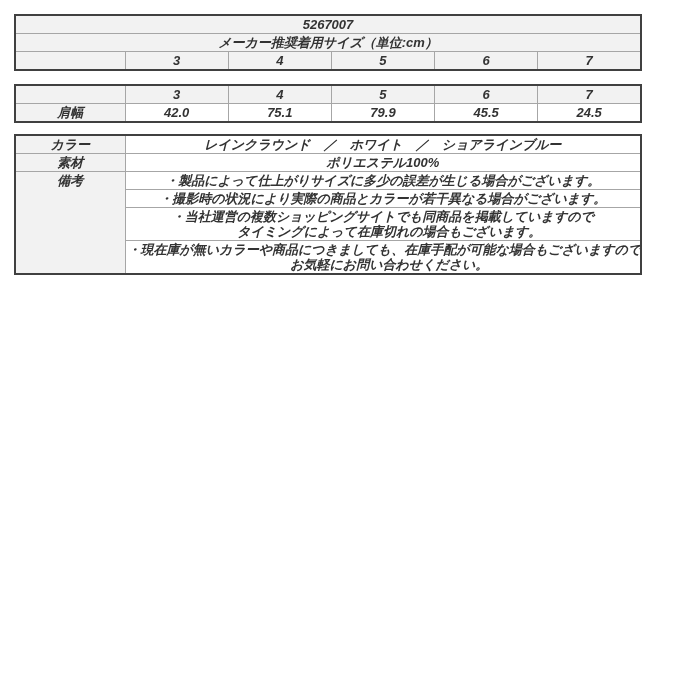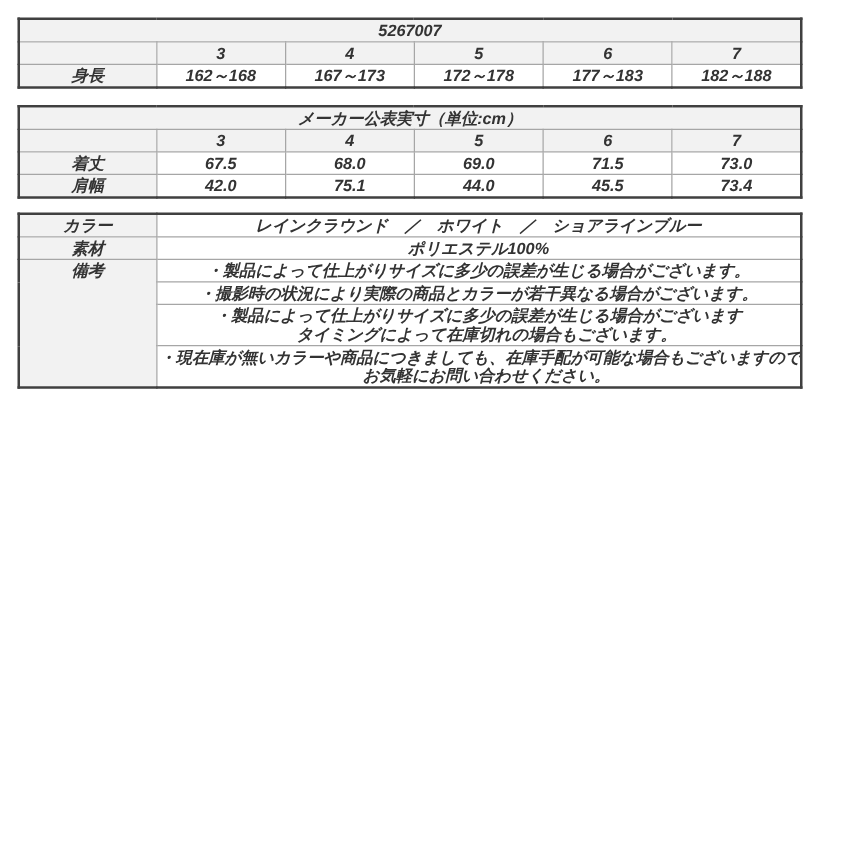--- a/index.html
+++ b/index.html
@@ -42,74 +42,58 @@
       <col>
       <col>
       <col>
       <col>
     </colgroup>
   <tbody>
     <tr>
       <td colspan="6" class="hdr code-cell">5267007</td>
     </tr>
     <tr>
+      <td colspan="6" class="hdr title-cell">メーカー推奨着用サイズ（単位:cm）</td>
+    </tr>
+    <tr>
       <td class="hdr"></td>
       <td class="hdr colh">3</td>
       <td class="hdr colh">4</td>
       <td class="hdr colh">5</td>
       <td class="hdr colh">6</td>
       <td class="hdr colh">7</td>
-    </tr>
-    <tr>
-      <td class="hdr">身長</td>
-      <td>162～168</td>
-      <td>167～173</td>
-      <td>172～178</td>
-      <td>177～183</td>
-      <td>182～188</td>
     </tr>
   </tbody>
 </table>
 
 <table class="t mt-second">
   <colgroup>
       <col class="c0">
       <col>
       <col>
       <col>
       <col>
       <col>
     </colgroup>
   <tbody>
     <tr>
-      <td colspan="6" class="hdr title-cell">メーカー公表実寸（単位:cm）</td>
-    </tr>
-    <tr>
       <td class="hdr"></td>
       <td class="hdr colh">3</td>
       <td class="hdr colh">4</td>
       <td class="hdr colh">5</td>
       <td class="hdr colh">6</td>
       <td class="hdr colh">7</td>
     </tr>
     <tr>
-      <td class="hdr">着丈</td>
-      <td>67.5</td>
-      <td>68.0</td>
-      <td>69.0</td>
-      <td>71.5</td>
-      <td>73.0</td>
-    </tr>
-    <tr>
       <td class="hdr">肩幅</td>
       <td>42.0</td>
       <td>75.1</td>
-      <td>44.0</td>
+      <td>79.9</td>
       <td>45.5</td>
-      <td>73.4</td>
+      <td>24.5</td>
     </tr>
   </tbody>
 </table>
 
 <table class="t mt-third">
   <colgroup>
       <col class="c0">
       <col>
     </colgroup>
   <tbody>
@@ -127,21 +111,21 @@
         <div class="note-line">・製品によって仕上がりサイズに多少の誤差が生じる場合がございます。</div>
       </td>
     </tr>
     <tr>
       <td class="val">
         <div class="note-line">・撮影時の状況により実際の商品とカラーが若干異なる場合がございます。</div>
       </td>
     </tr>
     <tr>
       <td class="val">
-        <div class="note-line">・製品によって仕上がりサイズに多少の誤差が生じる場合がございます</div>
+        <div class="note-line">・当社運営の複数ショッピングサイトでも同商品を掲載していますので</div>
         <div class="note-line note-cont">タイミングによって在庫切れの場合もございます。</div>
       </td>
     </tr>
     <tr>
       <td class="val">
         <div class="note-line">・現在庫が無いカラーや商品につきましても、在庫手配が可能な場合もございますので</div>
         <div class="note-line note-cont">お気軽にお問い合わせください。</div>
       </td>
     </tr>
   </tbody>

